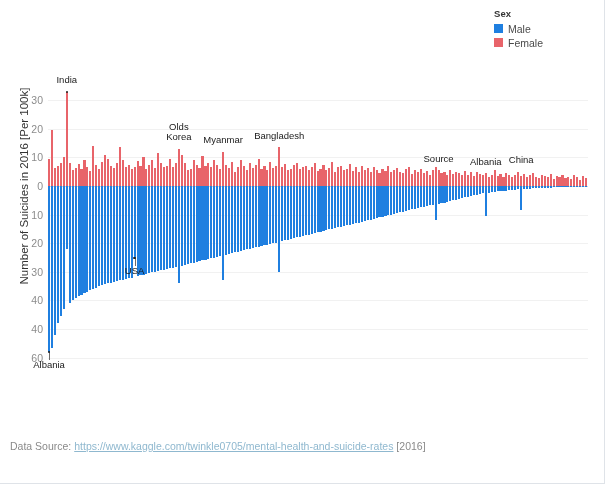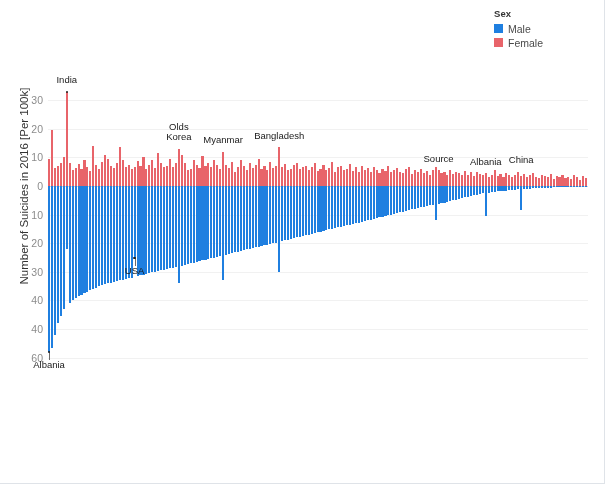--- a/index.html
+++ b/index.html
@@ -957,14 +957,17 @@
         <div class="leader" style="left: 1.06229px; top: 279.88px; height: 8px;"></div>
         <div class="dot" style="left: -0.137705px; top: 278.88px;"></div>
         <div class="callout" style="left: 1.06229px; top: 287.88px;">Albania</div>
         <div class="callout" style="left: 390.57px; top: 81.77px;">Source</div>
         <div class="callout" style="left: 437.784px; top: 84.63px;">Albania</div>
         <div class="callout" style="left: 473.193px; top: 83.2px;">China</div>
       </div>
   </div>
 
 
+  <div class="footer">
+    <span>Data Source: </span><a href="#">https://www.kaggle.com/twinkle0705/mental-health-and-suicide-rates</a><span class="bracket"> [2016]</span>
+  </div>
 
 </div>
 
 </body></html>

